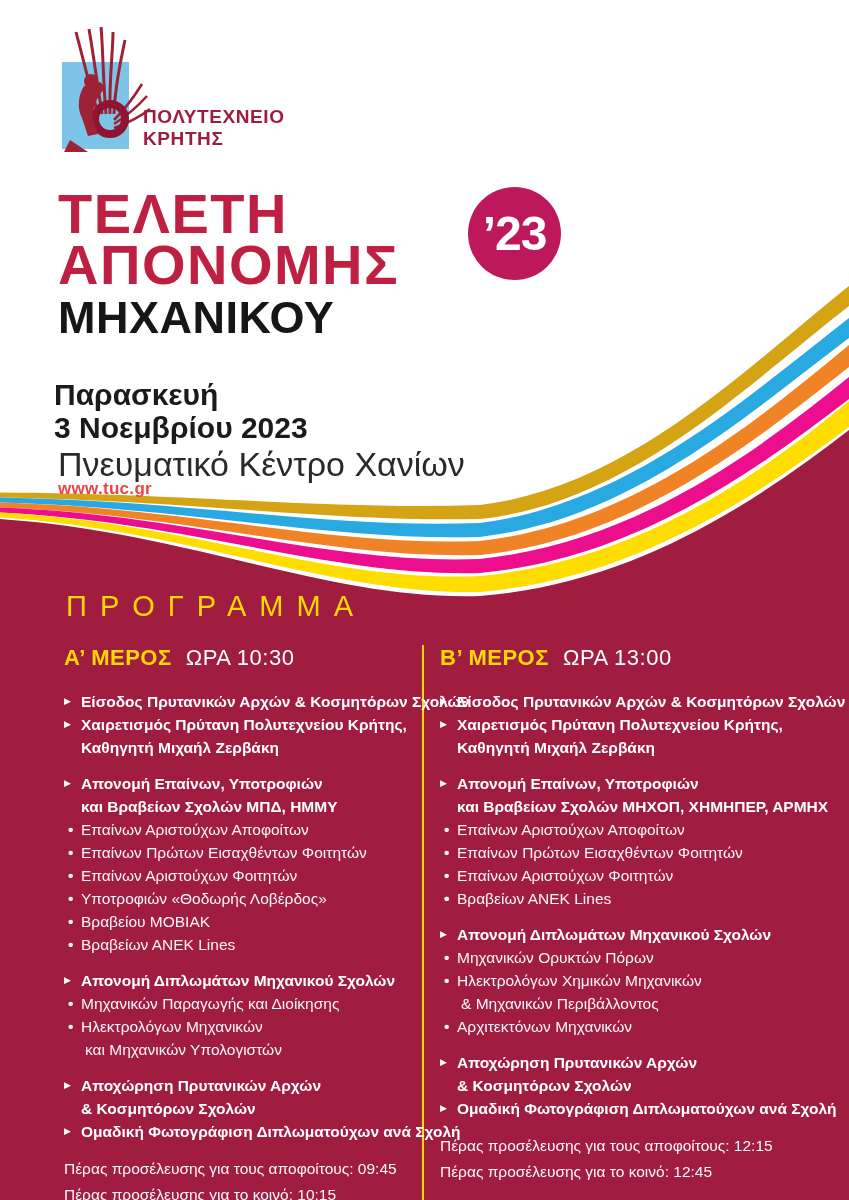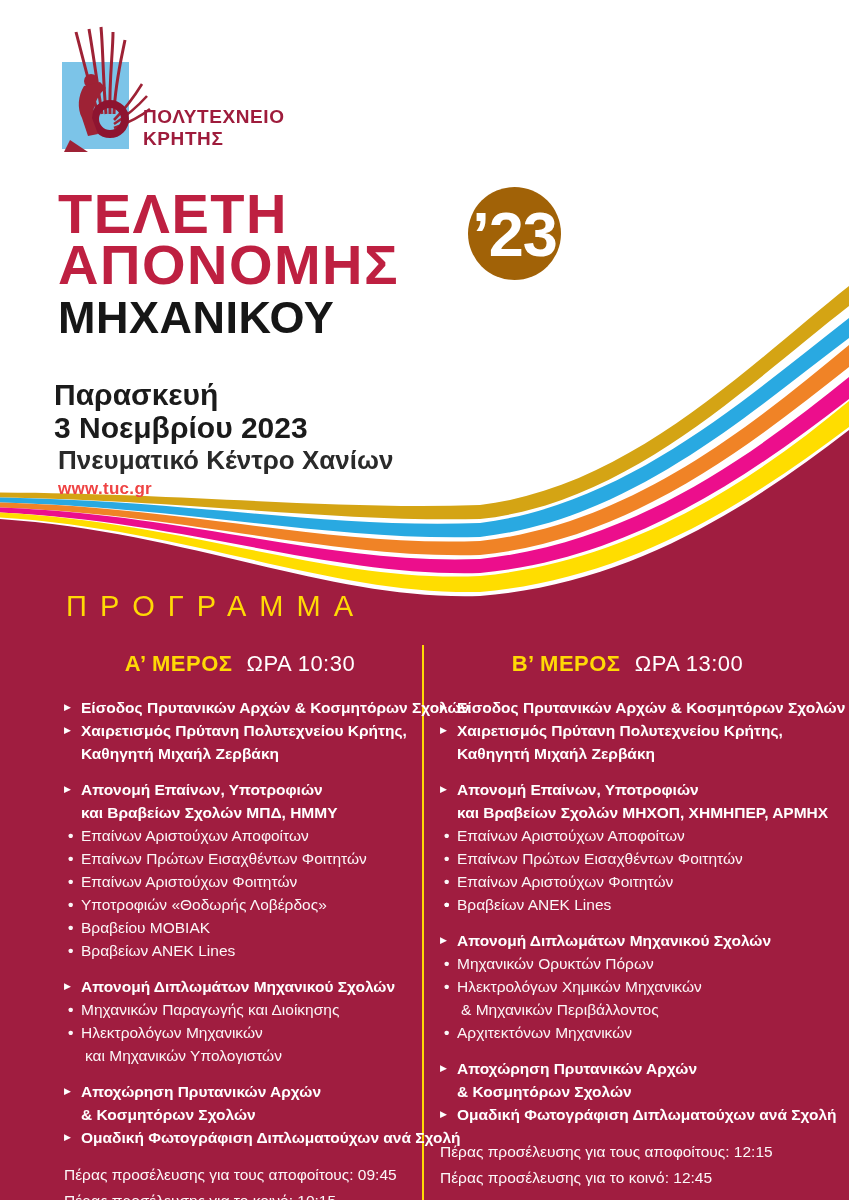--- a/index.html
+++ b/index.html
@@ -14,52 +14,52 @@
   .uni-name{
     left:143px;top:106px;
     color:#9E1C3C;font-weight:700;font-size:19px;line-height:22px;letter-spacing:.6px;
   }
   .hero-title{
     left:58px;top:188px;
     color:#BE2041;font-weight:700;font-size:56px;line-height:51px;letter-spacing:1.5px;
   }
   .year-badge{
     left:468px;top:187px;width:93px;height:93px;border-radius:50%;
-    background:#a16207;color:#ffffff;font-weight:700;font-size:63px;
+    background:#be185d;color:#ffffff;font-weight:700;font-size:48px;
     display:flex;align-items:center;justify-content:center;letter-spacing:-1px;
   }
   .hero-subtitle{
     left:58px;top:294px;
     color:#161616;font-weight:700;font-size:45px;line-height:47px;letter-spacing:.5px;
   }
   .hero-date{
     left:54px;top:378px;
     color:#1b1b1b;font-weight:700;font-size:30px;line-height:33px;
   }
   .hero-venue{
     left:58px;top:445px;
-    color:#2a2a2a;font-weight:700;font-size:26px;
+    color:#2a2a2a;font-weight:400;font-size:34px;
   }
   .hero-web{
     left:58px;top:479px;
     color:#ef4444;font-weight:700;font-size:17px;letter-spacing:.3px;
     text-decoration:none;cursor:pointer;
   }
   
   .program{left:64px;top:590px;right:34px;color:#ffffff;}
   .prog-heading{
     color:#FFD905;font-size:29px;font-weight:400;letter-spacing:13px;
     margin:0 0 22px 2px;
   }
   .columns{display:flex;align-items:stretch;}
   .col{min-width:0;}
   .col-a{width:352px;flex:none;}
   .divider{width:2px;background:#FFD905;flex:none;margin-left:6px;}
   .col-b{flex:1;margin-left:16px;}
-  .col-head{margin:6px 0 20px 0;font-size:22px;line-height:25px;white-space:nowrap;text-align:center;}
+  .col-head{margin:0 0 20px 0;font-size:22px;line-height:25px;white-space:nowrap;}
   .col-head .part{color:#FFD905;font-weight:700;letter-spacing:.5px;}
   .col-head .time{color:#ffffff;font-weight:400;margin-left:8px;letter-spacing:.5px;}
   .pline{position:relative;padding-left:17px;font-size:15.5px;line-height:23px;white-space:nowrap;}
   .pline .mk{position:absolute;left:0;top:0;}
   .pline.item{font-weight:700;}
   .pline.item .mk{font-size:9px;line-height:23px;left:0;}
   .pline.cont{font-weight:700;}
   .pline.sub{font-weight:400;color:rgba(255,255,255,.96);}
   .pline.sub .mk{left:4px;font-weight:700;}
   .pline.subcont{font-weight:400;color:rgba(255,255,255,.96);padding-left:21px;}

